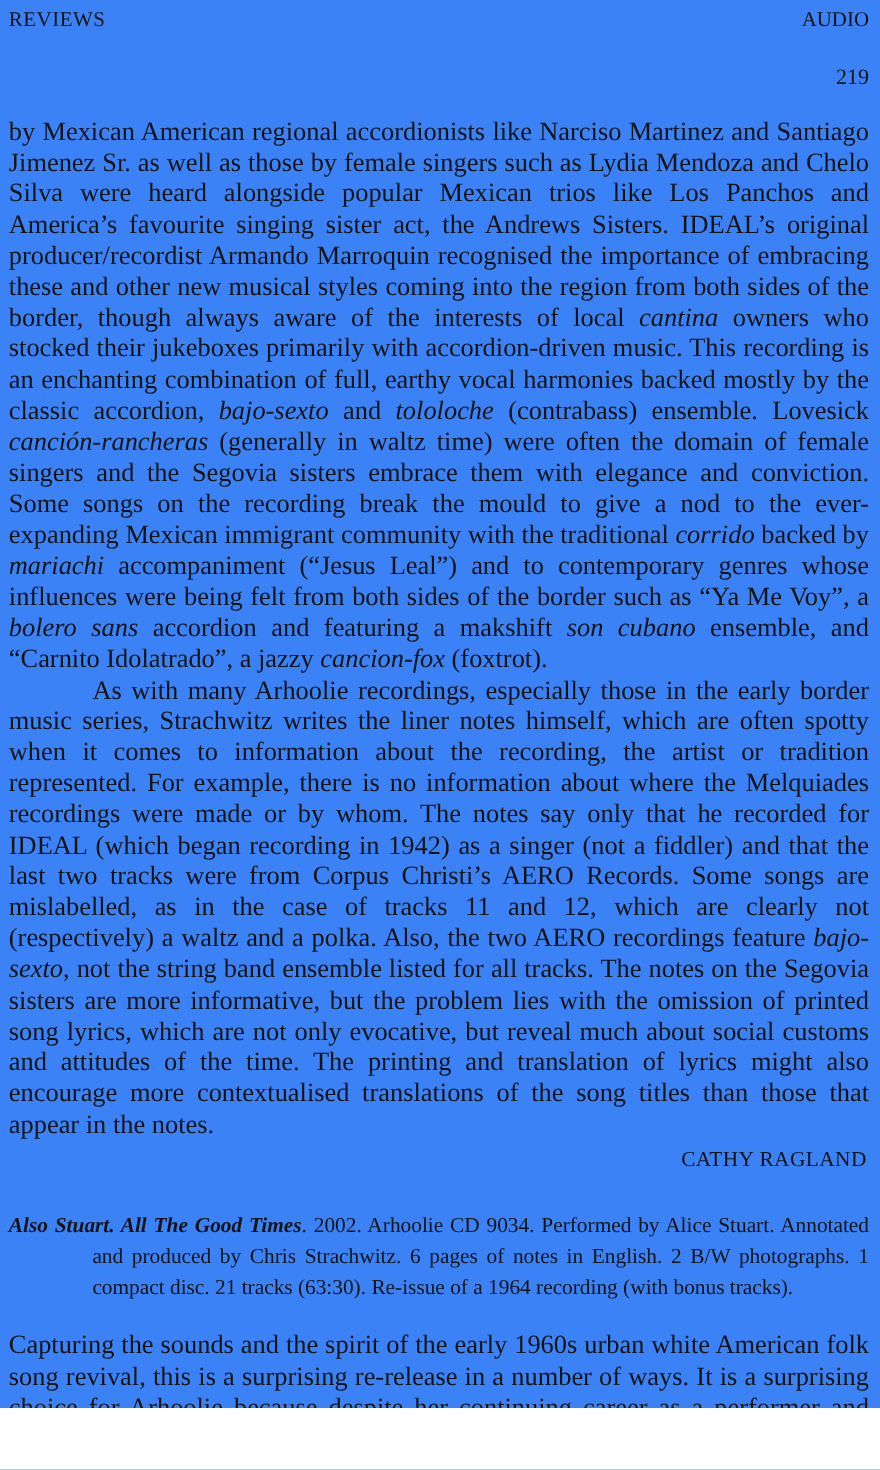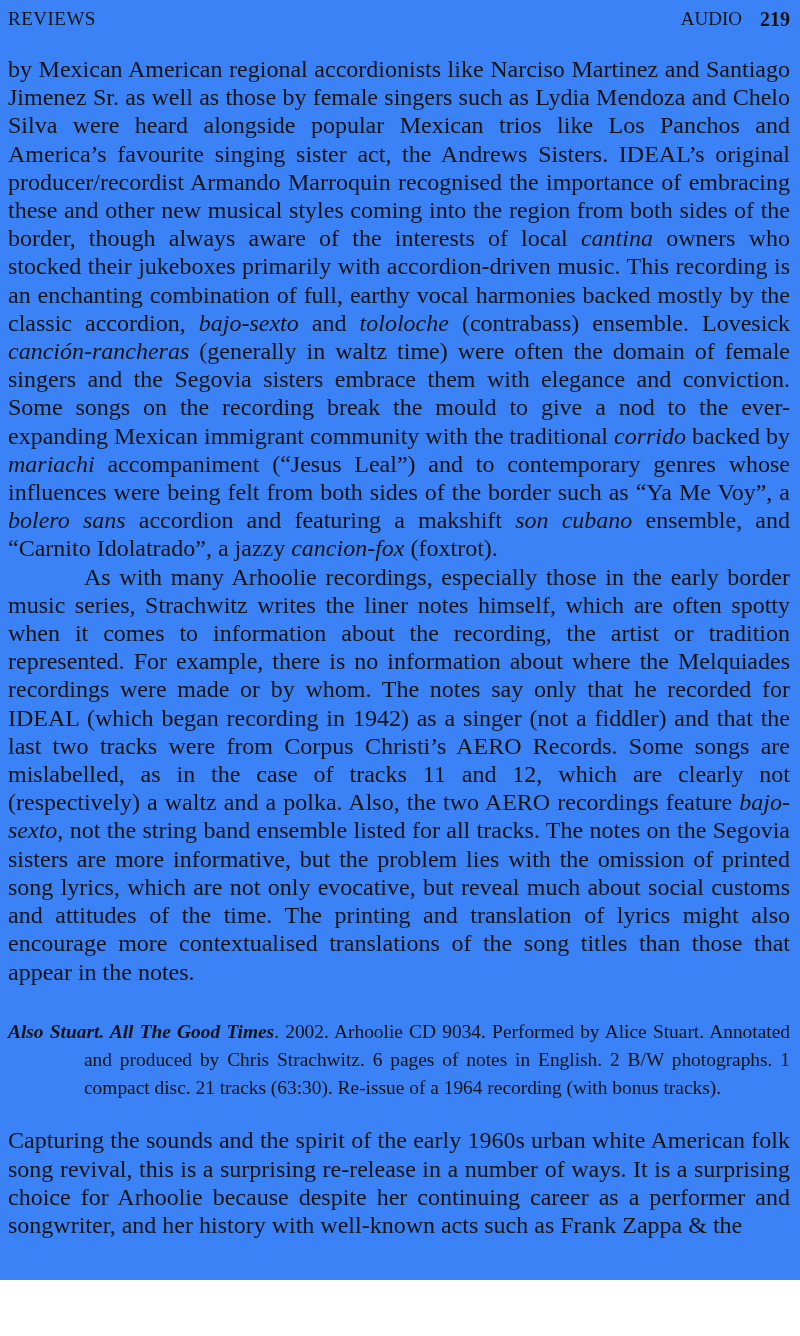--- a/index.html
+++ b/index.html
@@ -23,25 +23,26 @@
     justify-content: space-between;
     align-items: baseline;
     font-size: 19px;
     margin-bottom: 24px;
   }
   .running-head .left {
     letter-spacing: 0.5px;
   }
   .running-head .right {
     display: flex;
-    align-items: flex-start;
-    gap: 18px;
+    align-items: flex-end;
+    gap: 29px;
+    flex-direction: column;
   }
   .running-head .pagenum {
-    font-weight: bold;
+    font-weight: normal;
     font-size: 20px;
   }
   .body-text {
     font-size: 24px;
     line-height: 28.2px;
     text-align: justify;
   }
   p { margin: 0; }
   .indented {
     text-indent: 76px;
@@ -84,20 +85,21 @@
       <span>AUDIO</span>
       <span class="pagenum">219</span>
     </span>
   </div>
 
   <div class="body-text">
     <p><span>by Mexican American regional accordionists like Narciso Martinez and Santiago Jimenez Sr. as well as those by female singers such as Lydia Mendoza and Chelo Silva were heard alongside popular Mexican trios like Los Panchos and America’s favourite singing sister act, the Andrews Sisters. IDEAL’s original producer/recordist Armando Marroquin recognised the importance of embracing these and other new musical styles coming into the region from both sides of the border, though always aware of the interests of local </span><span class="it">cantina</span><span> owners who stocked their jukeboxes primarily with accordion-driven music. This recording is an enchanting combination of full, earthy vocal harmonies backed mostly by the classic accordion, </span><span class="it">bajo-sexto</span><span> and </span><span class="it">tololoche</span><span> (contrabass) ensemble. Lovesick </span><span class="it">canción-rancheras</span><span> (generally in waltz time) were often the domain of female singers and the Segovia sisters embrace them with elegance and conviction. Some songs on the recording break the mould to give a nod to the ever-expanding Mexican immigrant community with the traditional </span><span class="it">corrido</span><span> backed by </span><span class="it">mariachi</span><span> accompaniment (“Jesus Leal”) and to contemporary genres whose influences were being felt from both sides of the border such as “Ya Me Voy”, a </span><span class="it">bolero sans</span><span> accordion and featuring a makshift </span><span class="it">son cubano</span><span> ensemble, and “Carnito Idolatrado”, a jazzy </span><span class="it">cancion-fox</span><span> (foxtrot).</span></p>
     <p class="indented"><span>As with many Arhoolie recordings, especially those in the early border music series, Strachwitz writes the liner notes himself, which are often spotty when it comes to information about the recording, the artist or tradition represented. For example, there is no information about where the Melquiades recordings were made or by whom. The notes say only that he recorded for IDEAL (which began recording in 1942) as a singer (not a fiddler) and that the last two tracks were from Corpus Christi’s AERO Records. Some songs are mislabelled, as in the case of tracks 11 and 12, which are clearly not (respectively) a waltz and a polka. Also, the two AERO recordings feature </span><span class="it">bajo-sexto</span><span>, not the string band ensemble listed for all tracks. The notes on the Segovia sisters are more informative, but the problem lies with the omission of printed song lyrics, which are not only evocative, but reveal much about social customs and attitudes of the time. The printing and translation of lyrics might also encourage more contextualised translations of the song titles than those that appear in the notes.</span></p>
   </div>
 
+  <div class="signature">CATHY RAGLAND</div>
 
 
   <p class="citation"><span class="it bd">Also Stuart. All The Good Times</span><span>. 2002. Arhoolie CD 9034. Performed by Alice Stuart. Annotated and produced by Chris Strachwitz. 6 pages of notes in English. 2 B/W photographs. 1 compact disc. 21 tracks (63:30). Re-issue of a 1964 recording (with bonus tracks).</span></p>
 
   <div class="body-text next-para">
     <p><span>Capturing the sounds and the spirit of the early 1960s urban white American folk song revival, this is a surprising re-release in a number of ways. It is a surprising choice for Arhoolie because despite her continuing career as a performer and songwriter, and her history with well-known acts such as Frank Zappa &amp; the</span></p>
   </div>
 
 </div>
 

